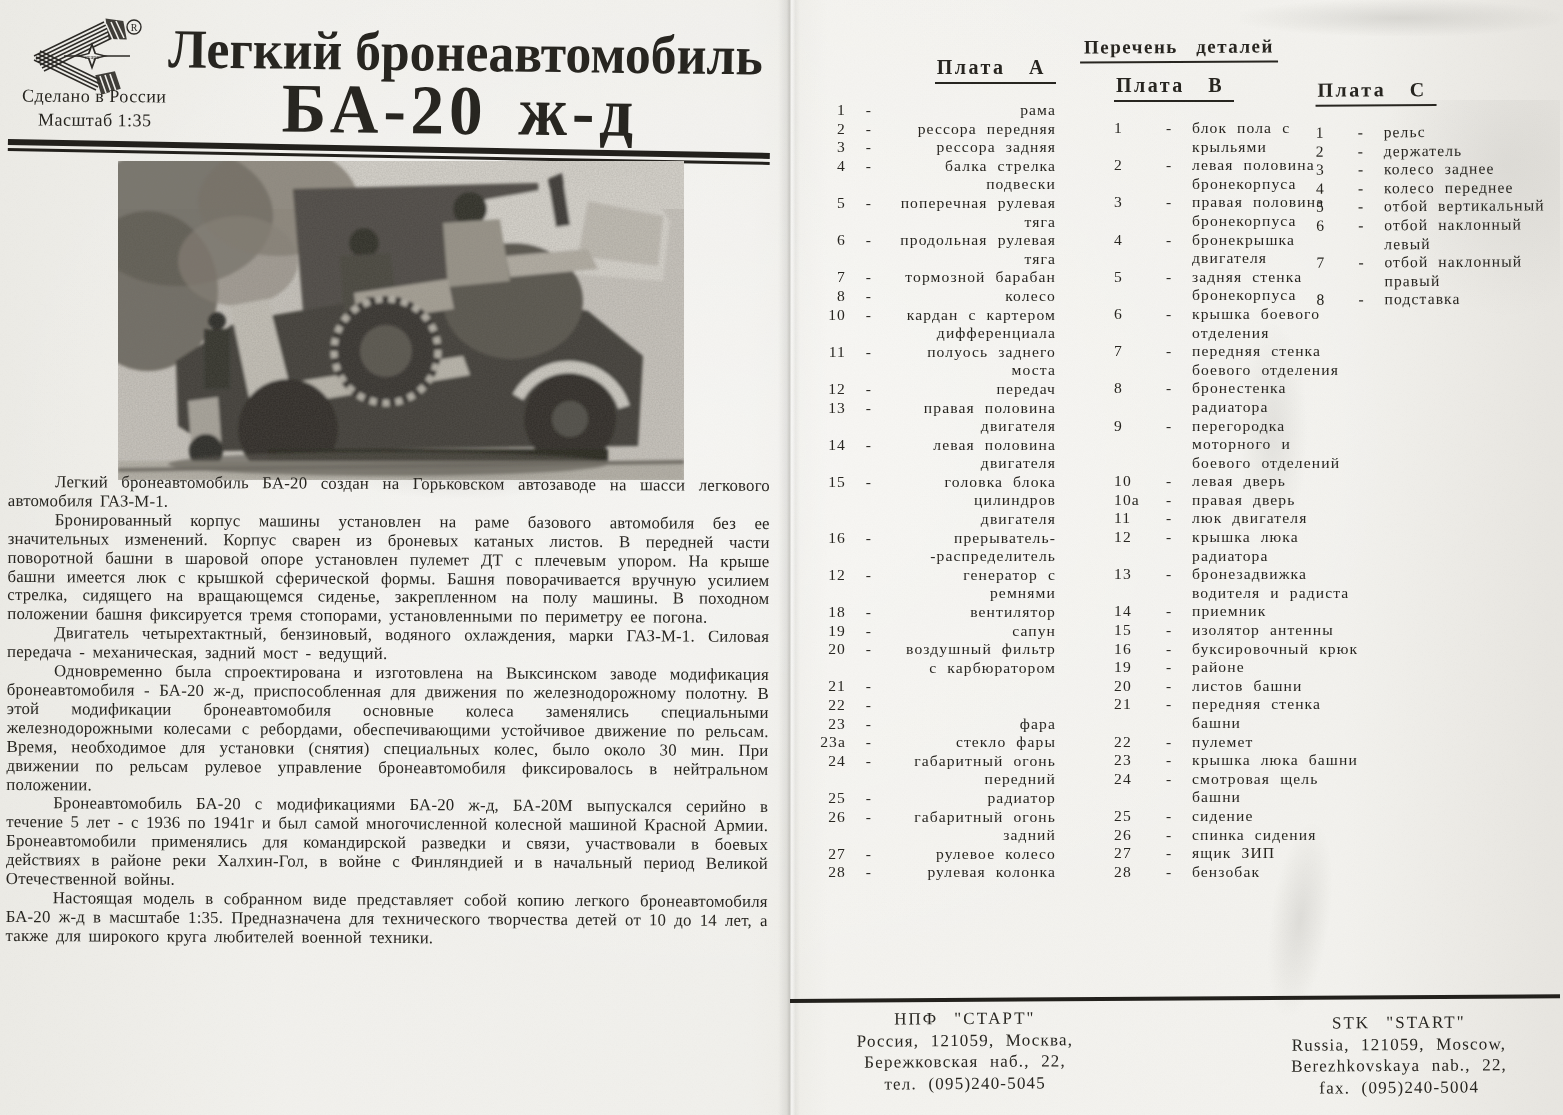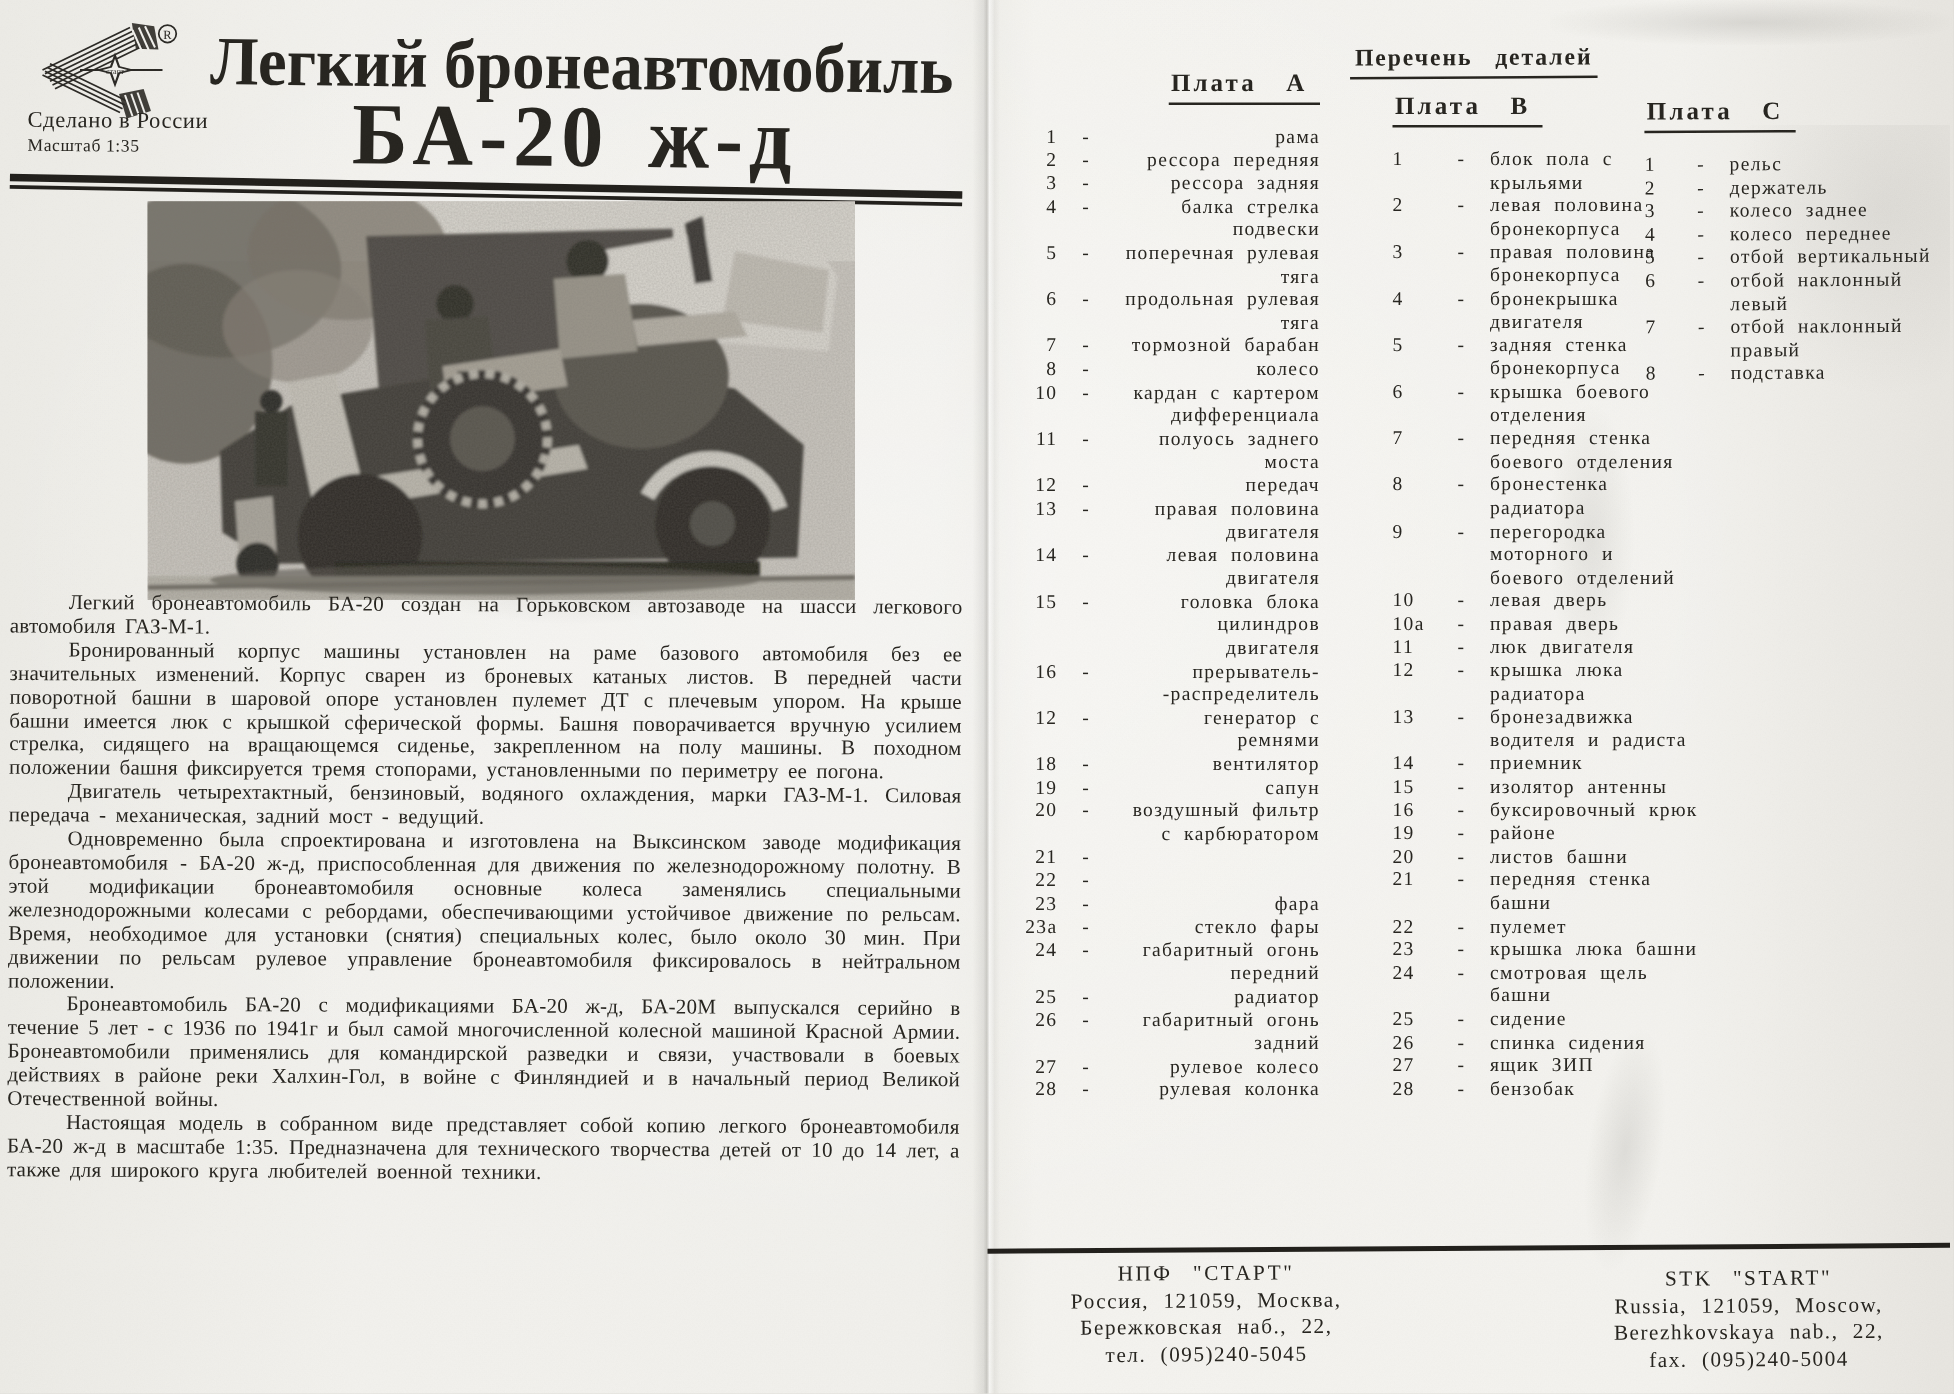--- a/index.html
+++ b/index.html
@@ -9,21 +9,21 @@
       radial-gradient(ellipse at 45% 40%, rgba(255,255,255,.35), rgba(0,0,0,0) 60%),
       linear-gradient(90deg,#ecebe6 0%,#f2f1ed 18%,#f1f0ec 48%,#eeede8 50.6%,#f4f3ef 53%,#f3f2ee 86%,#e8e6e1 99%),
       #f1f0ec;
     font-family:"Liberation Serif","DejaVu Serif",serif;
     color:#26241f;
   }
   .sheet *{box-sizing:border-box;}
   
   .logo{position:absolute;left:26px;top:16px;width:118px;height:80px;}
   .made-in{position:absolute;left:22px;top:86px;font-size:18px;letter-spacing:.5px;transform:rotate(.4deg);}
-  .scale{position:absolute;left:22px;top:110px;font-size:14px;letter-spacing:.5px;transform:rotate(.4deg);}
+  .scale{position:absolute;left:38px;top:110px;font-size:18px;letter-spacing:.5px;transform:rotate(.4deg);}
   .title-block{position:absolute;left:150px;top:20px;width:622px;text-align:center;transform:rotate(.7deg);transform-origin:left top;}
   .title-l1{font-size:55px;font-weight:bold;line-height:1.05;transform:scaleX(.94);white-space:nowrap;}
   .title-l2{font-size:70px;font-weight:bold;line-height:.95;letter-spacing:5px;word-spacing:10px;transform:scaleX(.96);margin-top:-4px;white-space:nowrap;}
   .double-rule{position:absolute;left:8px;top:139px;width:762px;transform:rotate(1.05deg);transform-origin:left top;}
   .double-rule .bar1{height:6px;background:#211f1b;}
   .double-rule .bar2{height:3px;background:#211f1b;margin-top:3px;}
   .photo{position:absolute;left:118px;top:161px;width:566px;height:319px;}
   .article{position:absolute;left:8px;top:473px;width:762px;transform:rotate(.3deg);transform-origin:left top;}
   .para{margin:0;text-indent:47px;font-size:16.8px;line-height:18.9px;text-align:justify;letter-spacing:.2px;word-spacing:3px;}
   

